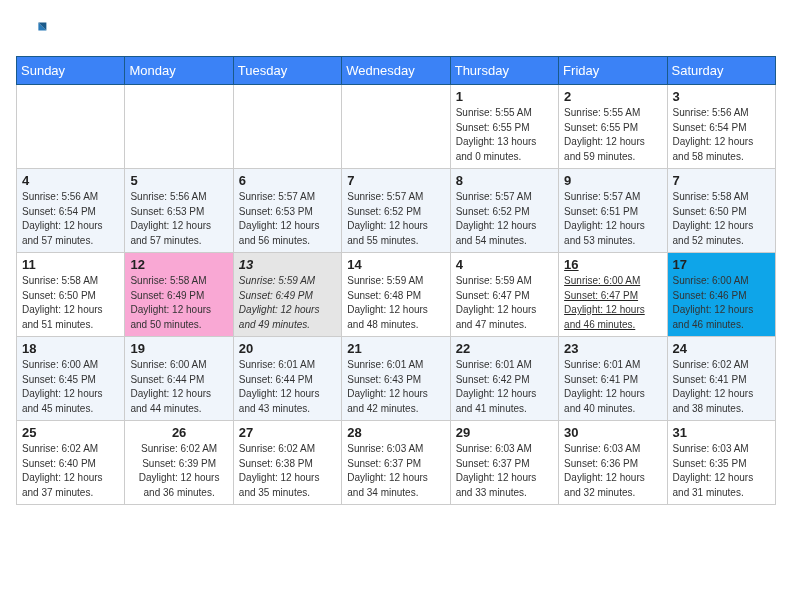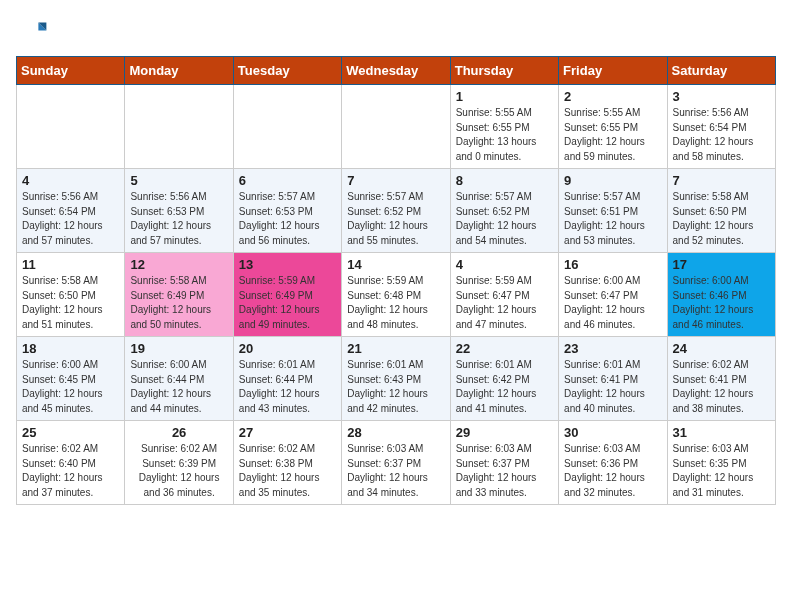--- a/index.html
+++ b/index.html
@@ -45,24 +45,24 @@
     .subtitle {
       font-size: 16px;
       color: #444;
     }
     .calendar {
       width: 100%;
       border-collapse: collapse;
       border: 1px solid #ccc;
     }
     .calendar th {
-      background: #c2410c;
+      background: #3b82f6;
       color: #fff;
       font-size: 13px;
-      font-weight: bold;
+      font-weight: normal;
       padding: 6px 4px;
       text-align: left;
       border: 1px solid #1a5a8a;
     }
     .calendar td {
       vertical-align: top;
       border: 1px solid #ccc;
       padding: 4px 5px;
       min-height: 80px;
       width: calc(100% / 7);
@@ -210,42 +210,42 @@
 Daylight: 12 hours
 and 51 minutes.</div>
         </td>
         <td style="background: #f9a8d4;">
           <span class="day-num">12</span>
           <div class="day-info" style="white-space: pre-line;">Sunrise: 5:58 AM
 Sunset: 6:49 PM
 Daylight: 12 hours
 and 50 minutes.</div>
         </td>
-        <td style="background: #ec4899;">
+        <td style="background: #e5e5e5; font-style: italic;">
           <span class="day-num">13</span>
           <div class="day-info" style="white-space: pre-line;">Sunrise: 5:59 AM
 Sunset: 6:49 PM
 Daylight: 12 hours
 and 49 minutes.</div>
         </td>
         <td style="background: rgb(255, 255, 255);">
           <span class="day-num">14</span>
           <div class="day-info" style="white-space: pre-line;">Sunrise: 5:59 AM
 Sunset: 6:48 PM
 Daylight: 12 hours
 and 48 minutes.</div>
         </td>
         <td style="background: rgb(255, 255, 255);">
           <span class="day-num">4</span>
           <div class="day-info" style="white-space: pre-line;">Sunrise: 5:59 AM
 Sunset: 6:47 PM
 Daylight: 12 hours
 and 47 minutes.</div>
         </td>
-        <td style="background: rgb(255, 255, 255);">
+        <td style="background: rgb(255, 255, 255); text-decoration: underline;">
           <span class="day-num">16</span>
           <div class="day-info" style="white-space: pre-line;">Sunrise: 6:00 AM
 Sunset: 6:47 PM
 Daylight: 12 hours
 and 46 minutes.</div>
         </td>
         <td style="background: #0ea5e9;">
           <span class="day-num">17</span>
           <div class="day-info" style="white-space: pre-line;">Sunrise: 6:00 AM
 Sunset: 6:46 PM

